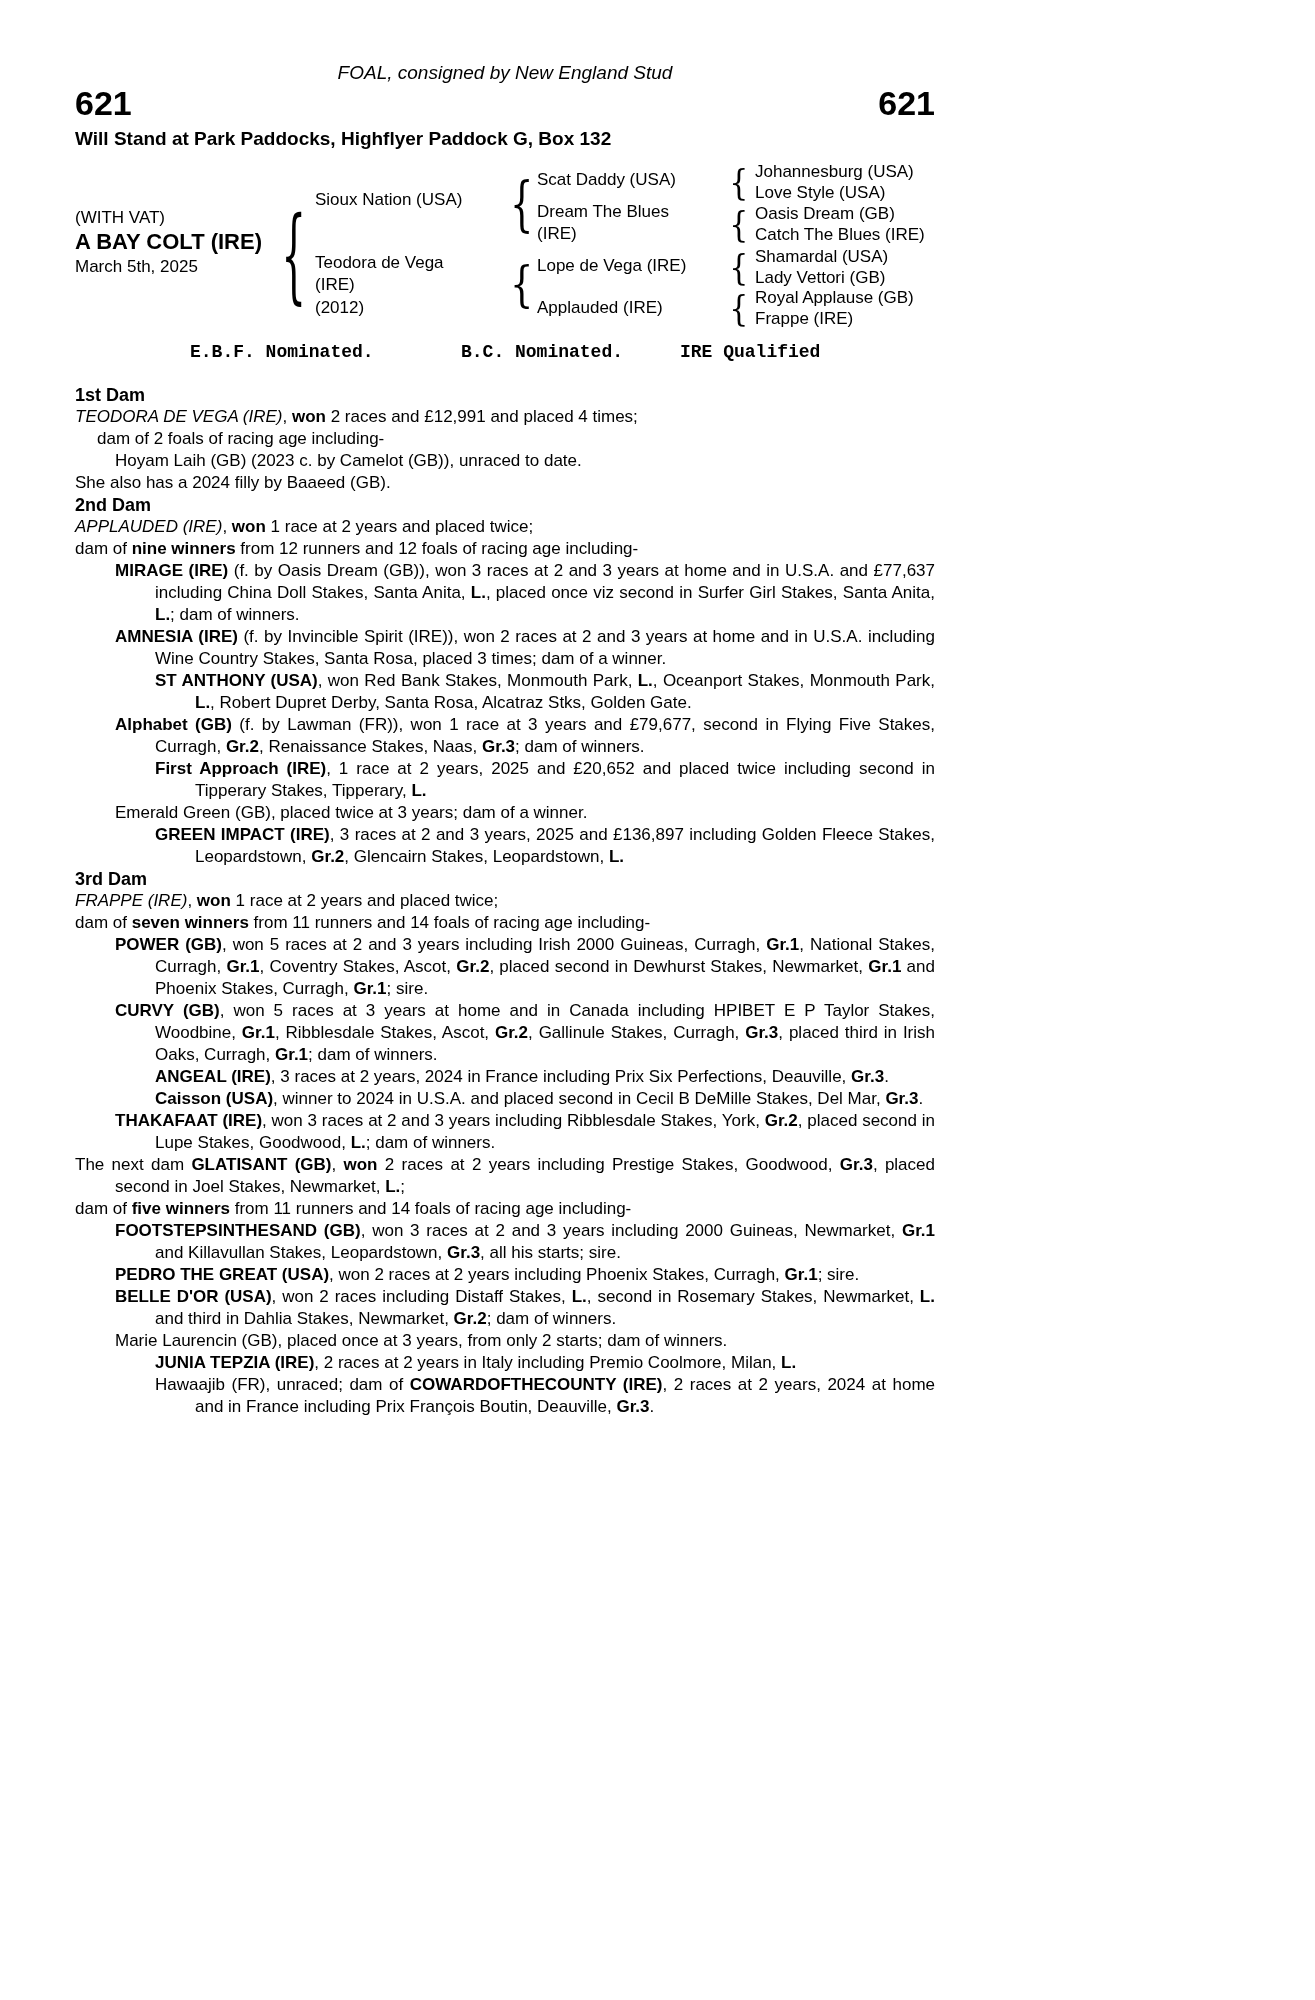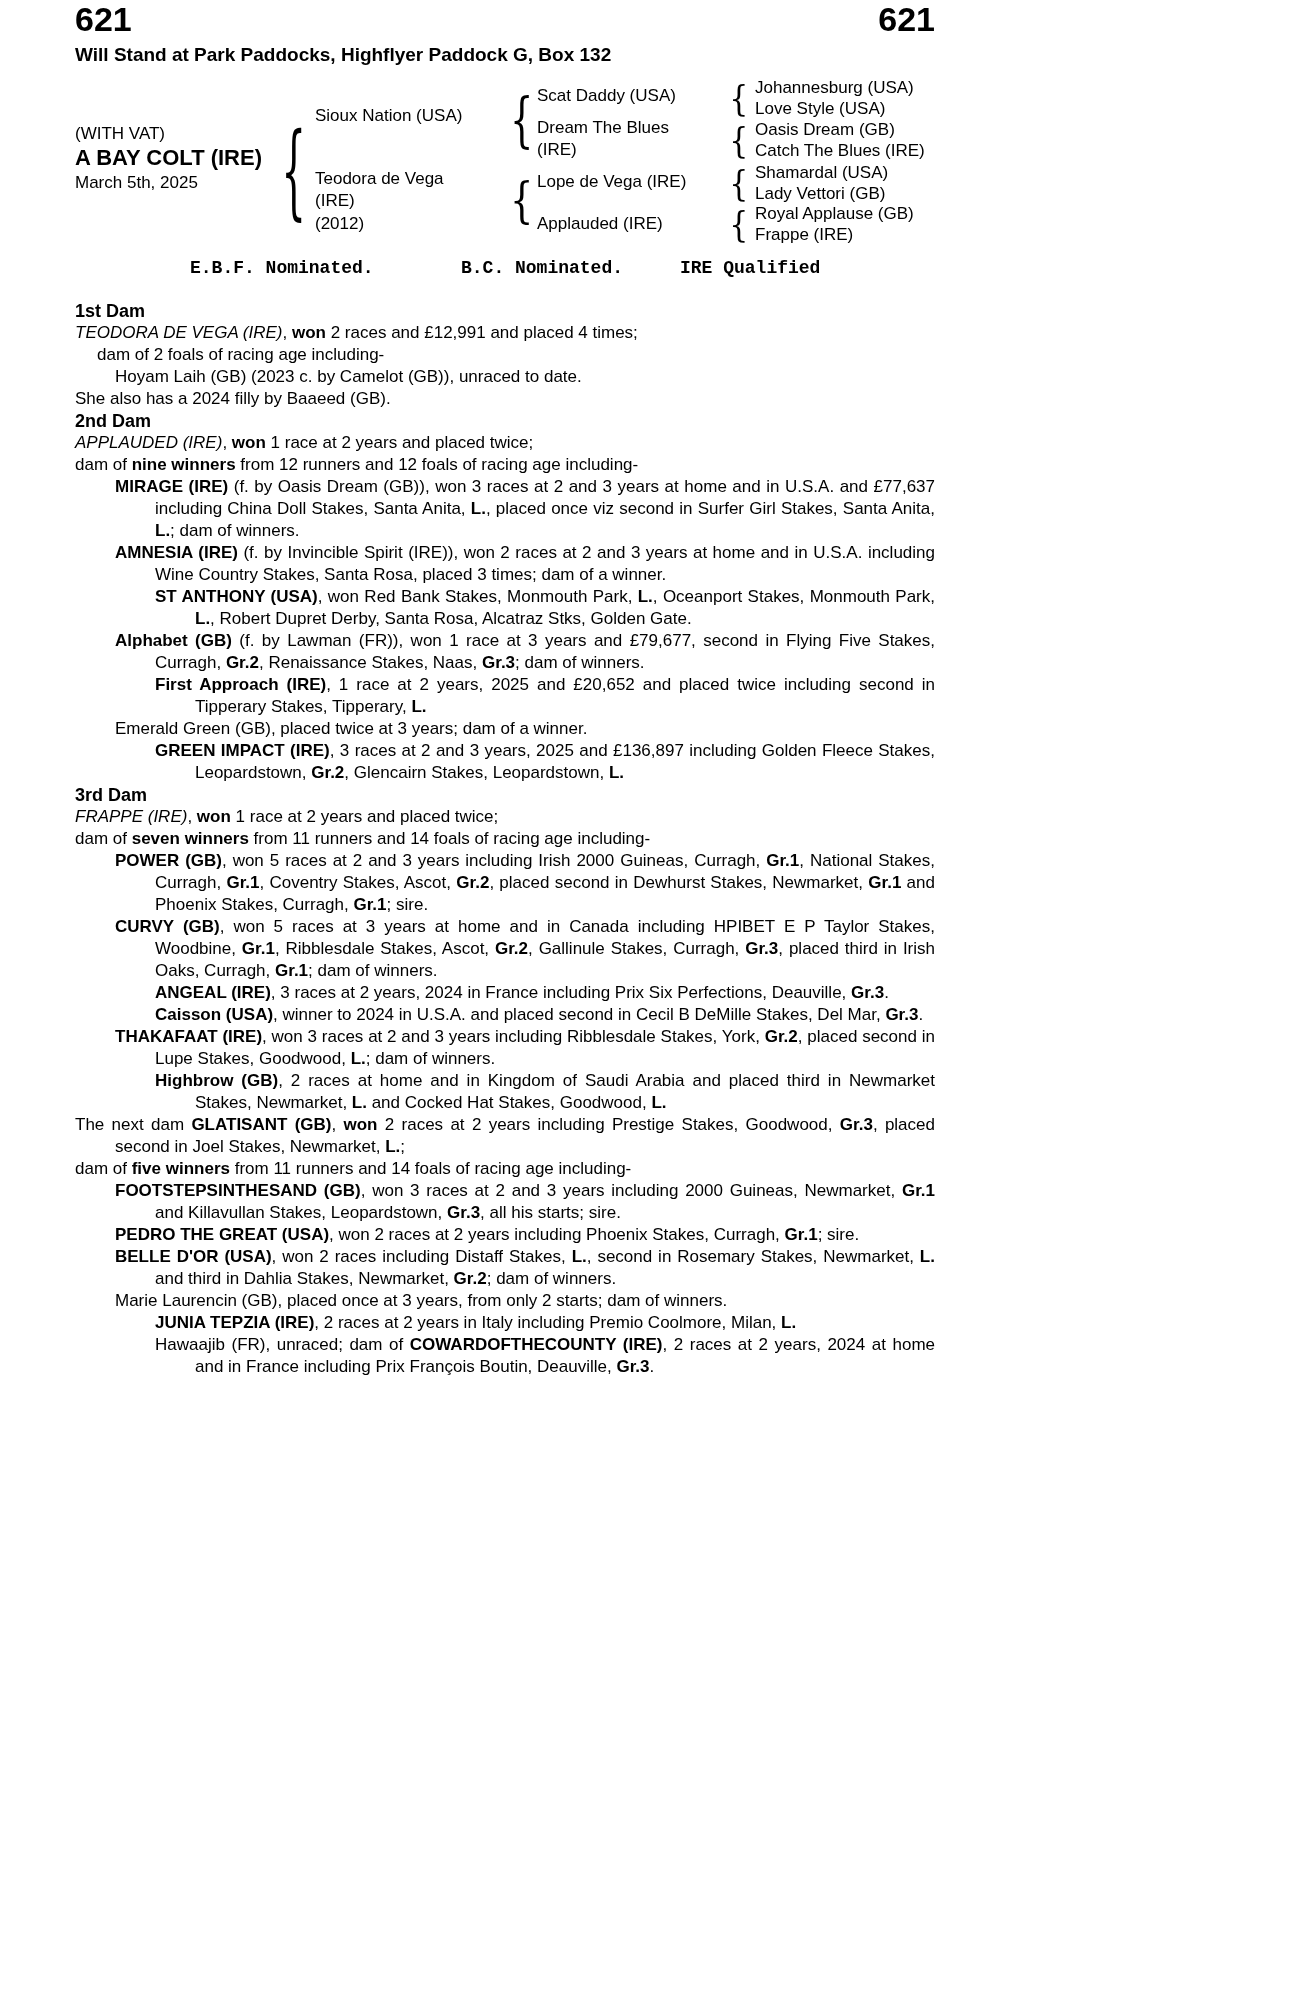--- a/index.html
+++ b/index.html
@@ -35,20 +35,21 @@
   .dam-section:first-child { margin-top:0; }
   .dam-heading { font-weight:bold; font-size:18px; }
   .para { text-align:justify; }
 </style>
 </head>
 <body>
 
 <div class="page">
   <div class="content">
 
+    <div class="consignor">FOAL, consigned by New England Stud</div>
 
     <div class="lot-row">
       <span>621</span>
       <span>621</span>
     </div>
 
     <div class="stand-line">Will Stand at Park Paddocks, Highflyer Paddock G, Box 132</div>
 
     <div class="pedigree">
 
@@ -112,21 +113,20 @@
         </div>
         <div class="dam-section">
           <div class="dam-heading">3rd Dam</div>
           <div class="para" style="padding-left: 0px; text-indent: 0px;"><span style="font-style: italic;">FRAPPE (IRE)</span><span>, </span><span style="font-weight: bold;">won</span><span> 1 race at 2 years and placed twice;</span></div>
           <div class="para" style="padding-left: 0px; text-indent: 0px;"><span>dam of </span><span style="font-weight: bold;">seven winners</span><span> from 11 runners and 14 foals of racing age including-</span></div>
           <div class="para" style="padding-left: 80px; text-indent: -40px;"><span style="font-weight: bold;">POWER (GB)</span><span>, won 5 races at 2 and 3 years including Irish 2000 Guineas, Curragh, </span><span style="font-weight: bold;">Gr.1</span><span>, National Stakes, Curragh, </span><span style="font-weight: bold;">Gr.1</span><span>, Coventry Stakes, Ascot, </span><span style="font-weight: bold;">Gr.2</span><span>, placed second in Dewhurst Stakes, Newmarket, </span><span style="font-weight: bold;">Gr.1</span><span> and Phoenix Stakes, Curragh, </span><span style="font-weight: bold;">Gr.1</span><span>; sire.</span></div>
           <div class="para" style="padding-left: 80px; text-indent: -40px;"><span style="font-weight: bold;">CURVY (GB)</span><span>, won 5 races at 3 years at home and in Canada including HPIBET E P Taylor Stakes, Woodbine, </span><span style="font-weight: bold;">Gr.1</span><span>, Ribblesdale Stakes, Ascot, </span><span style="font-weight: bold;">Gr.2</span><span>, Gallinule Stakes, Curragh, </span><span style="font-weight: bold;">Gr.3</span><span>, placed third in Irish Oaks, Curragh, </span><span style="font-weight: bold;">Gr.1</span><span>; dam of winners.</span></div>
           <div class="para" style="padding-left: 120px; text-indent: -40px;"><span style="font-weight: bold;">ANGEAL (IRE)</span><span>, 3 races at 2 years, 2024 in France including Prix Six Perfections, Deauville, </span><span style="font-weight: bold;">Gr.3</span><span>.</span></div>
           <div class="para" style="padding-left: 120px; text-indent: -40px;"><span style="font-weight: bold;">Caisson (USA)</span><span>, winner to 2024 in U.S.A. and placed second in Cecil B DeMille Stakes, Del Mar, </span><span style="font-weight: bold;">Gr.3</span><span>.</span></div>
           <div class="para" style="padding-left: 80px; text-indent: -40px;"><span style="font-weight: bold;">THAKAFAAT (IRE)</span><span>, won 3 races at 2 and 3 years including Ribblesdale Stakes, York, </span><span style="font-weight: bold;">Gr.2</span><span>, placed second in Lupe Stakes, Goodwood, </span><span style="font-weight: bold;">L.</span><span>; dam of winners.</span></div>
-          <div class="para" style="padding-left: 120px; text-indent: -40px;"><span style="font-weight: bold;">Highbrow (GB)</span><span>, 2 races at home and in Kingdom of Saudi Arabia and placed third in Newmarket Stakes, Newmarket, </span><span style="font-weight: bold;">L.</span><span> and Cocked Hat Stakes, Goodwood, </span><span style="font-weight: bold;">L.</span></div>
         </div>
         <div class="dam-section">
           <div class="para" style="padding-left: 40px; text-indent: -40px;"><span>The next dam </span><span style="font-weight: bold;">GLATISANT (GB)</span><span>, </span><span style="font-weight: bold;">won</span><span> 2 races at 2 years including Prestige Stakes, Goodwood, </span><span style="font-weight: bold;">Gr.3</span><span>, placed second in Joel Stakes, Newmarket, </span><span style="font-weight: bold;">L.</span><span>;</span></div>
           <div class="para" style="padding-left: 0px; text-indent: 0px;"><span>dam of </span><span style="font-weight: bold;">five winners</span><span> from 11 runners and 14 foals of racing age including-</span></div>
           <div class="para" style="padding-left: 80px; text-indent: -40px;"><span style="font-weight: bold;">FOOTSTEPSINTHESAND (GB)</span><span>, won 3 races at 2 and 3 years including 2000 Guineas, Newmarket, </span><span style="font-weight: bold;">Gr.1</span><span> and Killavullan Stakes, Leopardstown, </span><span style="font-weight: bold;">Gr.3</span><span>, all his starts; sire.</span></div>
           <div class="para" style="padding-left: 80px; text-indent: -40px;"><span style="font-weight: bold;">PEDRO THE GREAT (USA)</span><span>, won 2 races at 2 years including Phoenix Stakes, Curragh, </span><span style="font-weight: bold;">Gr.1</span><span>; sire.</span></div>
           <div class="para" style="padding-left: 80px; text-indent: -40px;"><span style="font-weight: bold;">BELLE D'OR (USA)</span><span>, won 2 races including Distaff Stakes, </span><span style="font-weight: bold;">L.</span><span>, second in Rosemary Stakes, Newmarket, </span><span style="font-weight: bold;">L.</span><span> and third in Dahlia Stakes, Newmarket, </span><span style="font-weight: bold;">Gr.2</span><span>; dam of winners.</span></div>
           <div class="para" style="padding-left: 40px; text-indent: 0px;"><span>Marie Laurencin (GB), placed once at 3 years, from only 2 starts; dam of winners.</span></div>
           <div class="para" style="padding-left: 120px; text-indent: -40px;"><span style="font-weight: bold;">JUNIA TEPZIA (IRE)</span><span>, 2 races at 2 years in Italy including Premio Coolmore, Milan, </span><span style="font-weight: bold;">L.</span></div>
           <div class="para" style="padding-left: 120px; text-indent: -40px;"><span>Hawaajib (FR), unraced; dam of </span><span style="font-weight: bold;">COWARDOFTHECOUNTY (IRE)</span><span>, 2 races at 2 years, 2024 at home and in France including Prix François Boutin, Deauville, </span><span style="font-weight: bold;">Gr.3</span><span>.</span></div>

